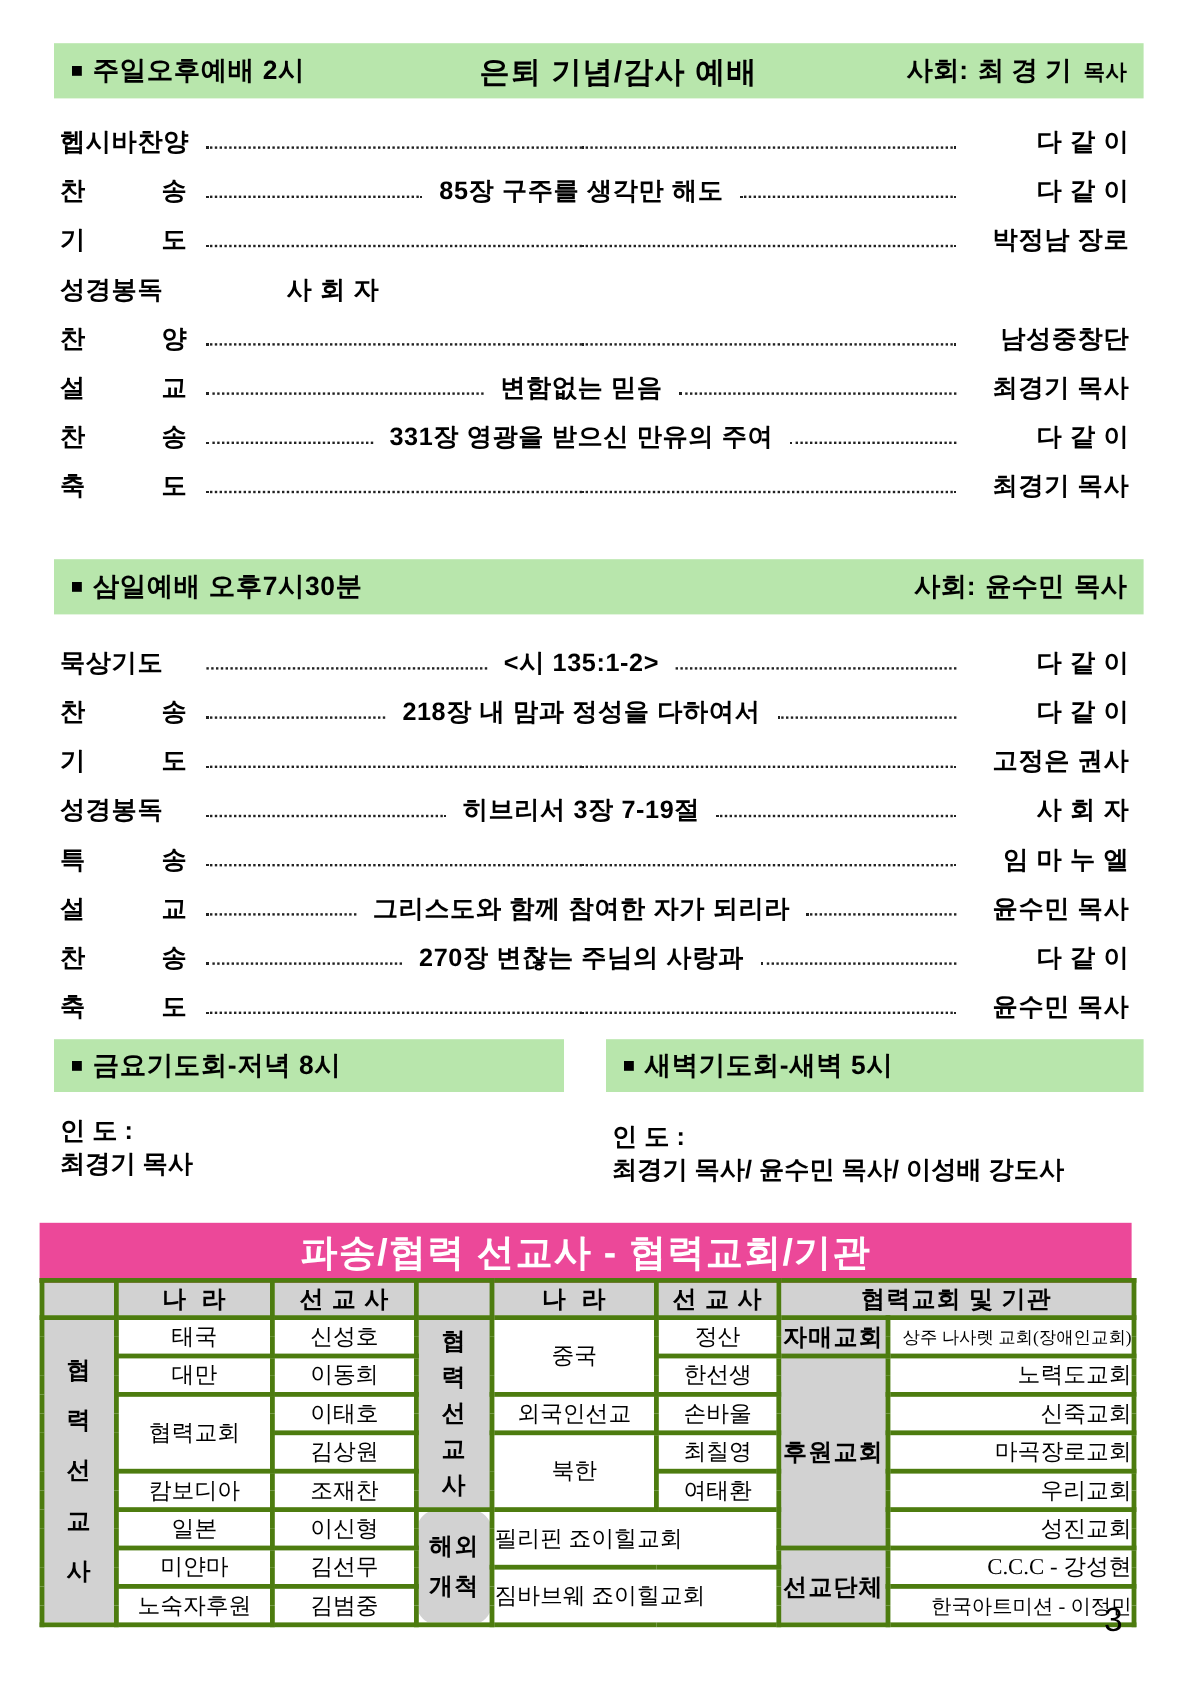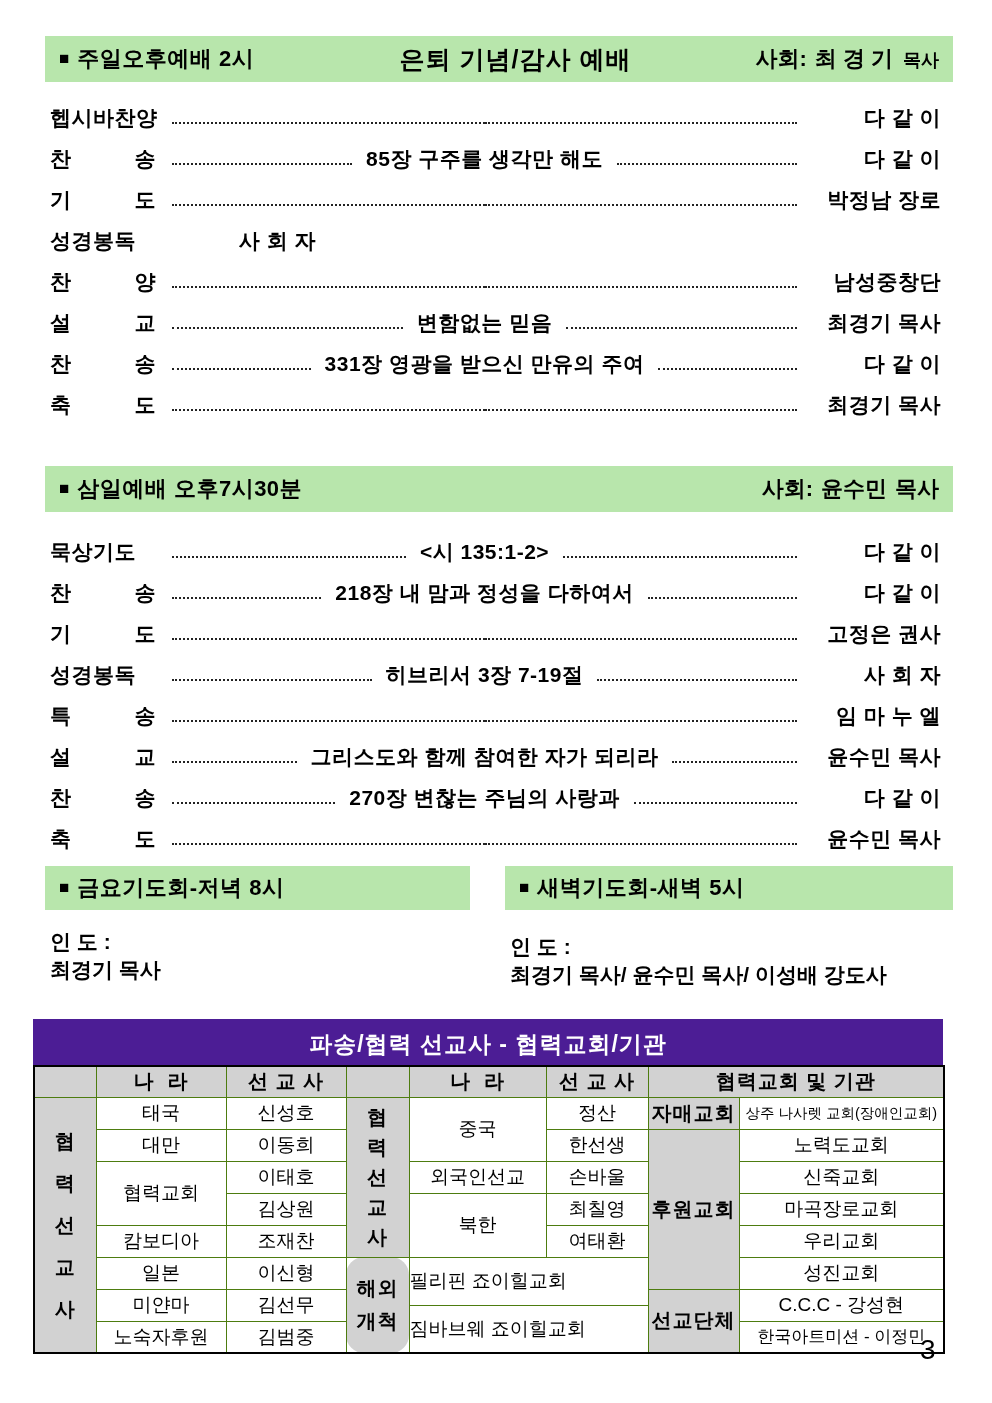--- a/index.html
+++ b/index.html
@@ -33,42 +33,42 @@
   .lt-mid{flex:1;display:flex;align-items:center;min-width:0;}
   .leader{flex:1;height:0;border-bottom:2.5px dotted #222;transform:translateY(5px);}
   .lt-center{padding:0 14px;white-space:nowrap;letter-spacing:.5px;}
   .lt-center:empty{padding:0;}
   .lt-right{margin-left:14px;min-width:130px;text-align:right;white-space:pre;letter-spacing:.5px;}
   
   .leadline{position:absolute;font-weight:bold;font-size:21px;white-space:pre;display:flex;flex-direction:column;}
   .leadline .ll-label{margin-right:26px;}
   
   .mt-title{
-    position:absolute;left:33px;top:1019px;width:910px;height:50px;background:#4c1d95;
-    color:#fff;font-weight:bold;font-size:23px;letter-spacing:1px;
+    position:absolute;left:33px;top:1019px;width:910px;height:50px;background:#ec4899;
+    color:#fff;font-weight:bold;font-size:31px;letter-spacing:1px;
     display:flex;align-items:center;justify-content:center;box-sizing:border-box;
   }
   table.mt{
     position:absolute;left:33px;top:1065px;width:910px;border-collapse:collapse;
     table-layout:fixed;border:2px solid #000;
   }
-  table.mt th,table.mt td{border:1px solid #4d7c0f;padding:0;overflow:hidden;}
+  table.mt th,table.mt td{border:4px solid #4d7c0f;padding:0;overflow:hidden;font-family:Liberation Serif, serif;}
   table.mt thead tr{height:31px;}
   table.mt tbody tr{height:16px;}
   th.hcell{background:#d2d2d2;font-size:20px;font-weight:bold;white-space:pre;letter-spacing:1px;}
   td.gcell{
     background:#d2d2d2;font-weight:bold;text-align:center;vertical-align:middle;
     font-size:20px;white-space:pre-line;letter-spacing:1px;
   }
   td.gcell.v5{line-height:30px;font-size:20px;}
   td.gcell.v5t{line-height:42px;}
   td.gcell.v2{line-height:33px;border-radius:18px;}
   td.vcell{font-size:19px;text-align:center;vertical-align:middle;white-space:nowrap;}
   td.ocell{font-size:19px;text-align:left;vertical-align:middle;padding-left:14px;white-space:nowrap;}
-  td.pcell{font-size:19px;text-align:center;vertical-align:middle;padding-left:10px;white-space:nowrap;}
+  td.pcell{font-size:19px;text-align:right;vertical-align:middle;padding-left:10px;white-space:nowrap;}
   td.pcell.sm{font-size:14.5px;}
   td.pcell.md{font-size:17px;}
   .pagenum{position:absolute;left:920px;top:1334px;font-size:28px;}
 </style>
 </head>
 <body>
 
 <div class="gbar" style="left:45px;top:36px;width:908px;">
   <span class="bullet">■</span>
   <span class="bar-title">주일오후예배 2시</span>

